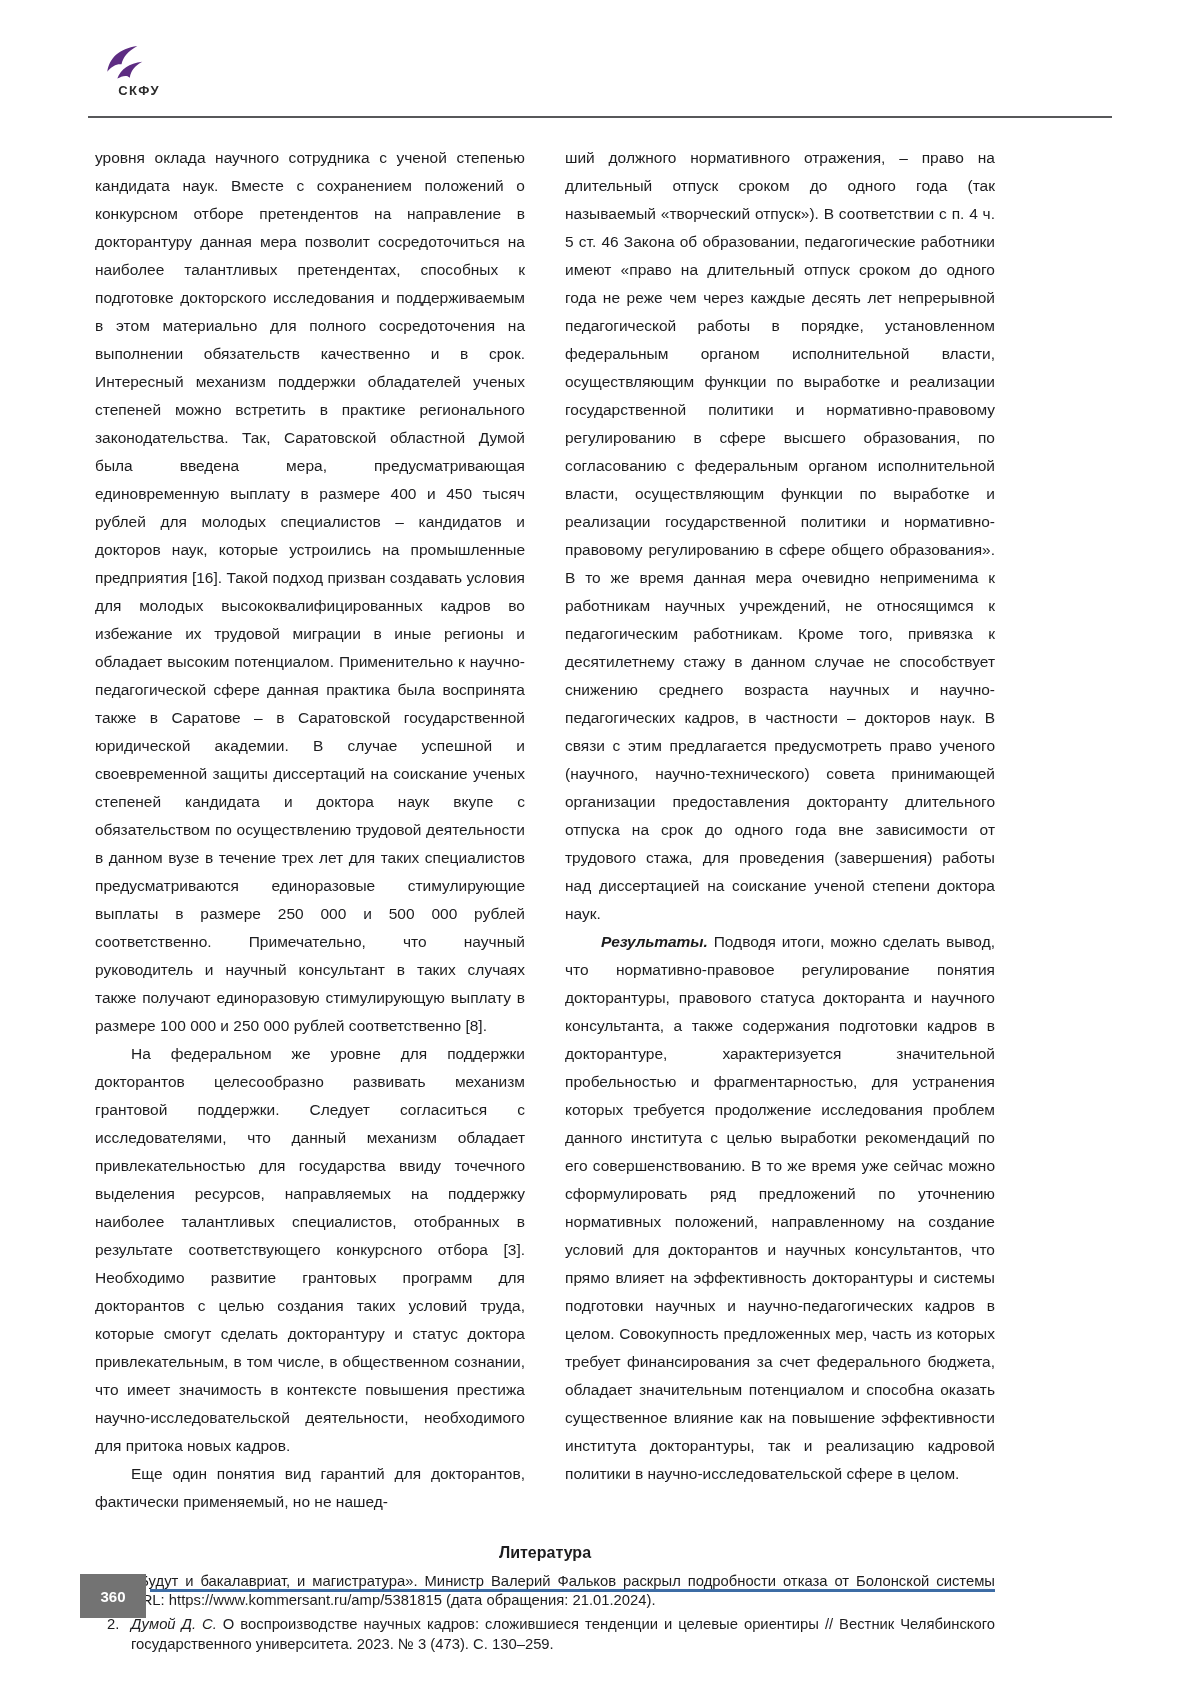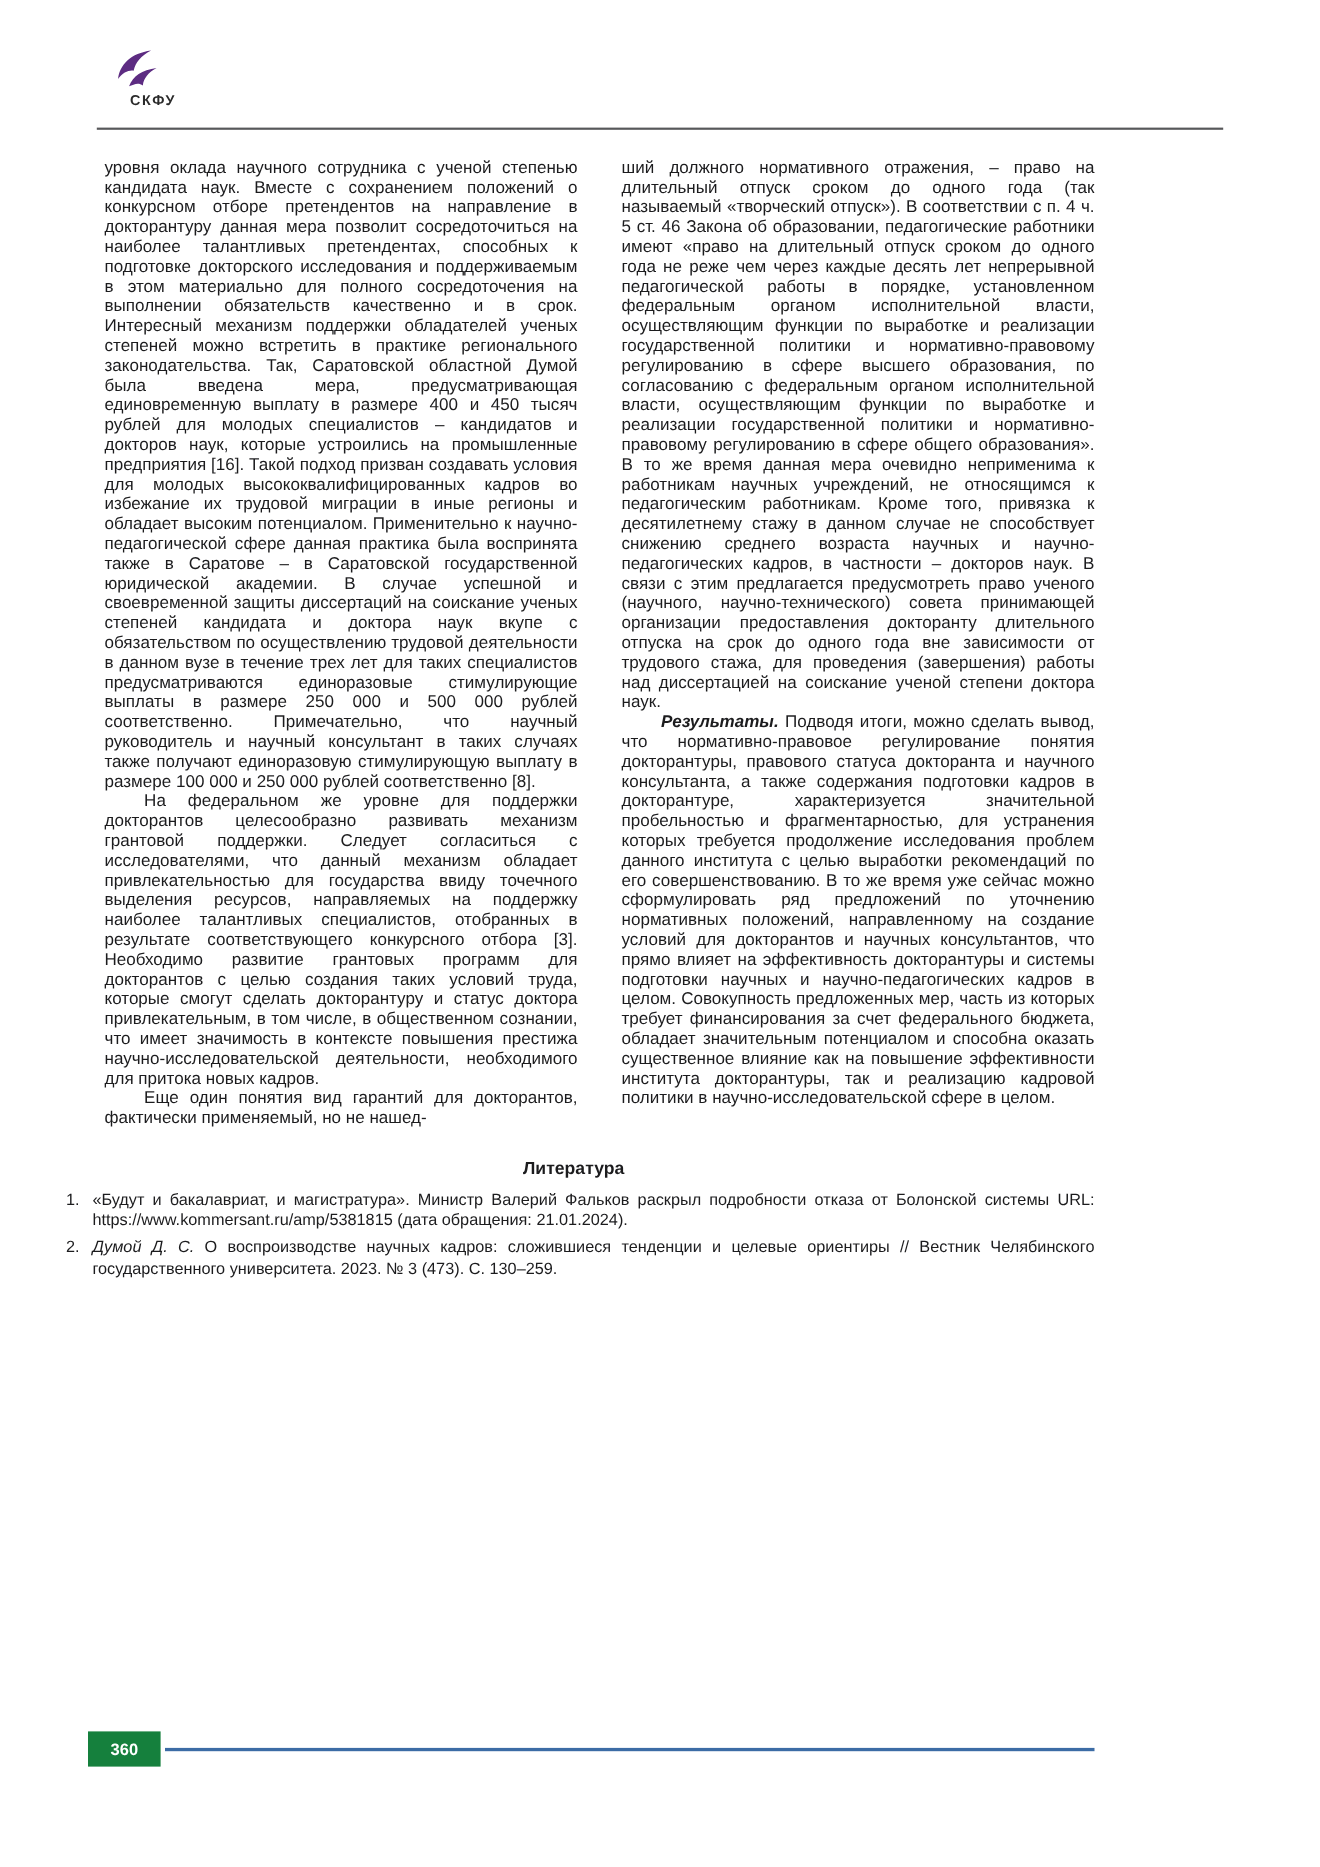--- a/index.html
+++ b/index.html
@@ -21,44 +21,44 @@
   .journal-title {
     text-align: center; padding-top: 76px;
     font-size: 19px; color: #808285; letter-spacing: 0.2px;
   }
   .header-rule { position: absolute; left: 88px; right: 88px; bottom: 0; height: 0; border-top: 2px solid #57585a; }
 
   
   .columns { display: flex; gap: 40px; padding: 26px 205px 0 95px; }
   .col {
     width: 430px; flex: none;
-    font-size: 15.5px; line-height: 18px;
+    font-size: 15.5px; line-height: 28px;
     text-align: justify;
   }
   .para { margin: 0; }
   .para.indent { text-indent: 36px; }
   .results-label { font-weight: bold; font-style: italic; }
 
   
-  .references { padding: 10px 205px 0 48px; }
+  .references { padding: 10px 205px 0 95px; }
   .ref-heading { text-align: center; font-size: 16px; font-weight: bold; margin: 18px 0 10px 0; }
   .ref-item {
     display: grid; grid-template-columns: 36px 1fr;
     font-size: 14.8px; line-height: 19.2px;
     text-align: justify; margin-bottom: 5px;
   }
   .ref-num { padding-left: 12px; }
   .ref-author { font-style: italic; }
 
   
   .footer { position: absolute; left: 0; top: 1574px; width: 1200px; height: 40px; }
   .page-num {
     position: absolute; left: 80px; top: 0;
-    width: 66px; height: 32px;
-    background: #15803d; color: #ffffff;
+    width: 66px; height: 44px;
+    background: #737373; color: #ffffff;
     font-size: 15px; font-weight: bold;
     display: flex; align-items: center; justify-content: center;
   }
   .footer-line { position: absolute; left: 150px; width: 845px; top: 15px; height: 3px; background: #3c6ca5; }
 </style>
 </head>
 <body>
 
 <div class="page">
 

